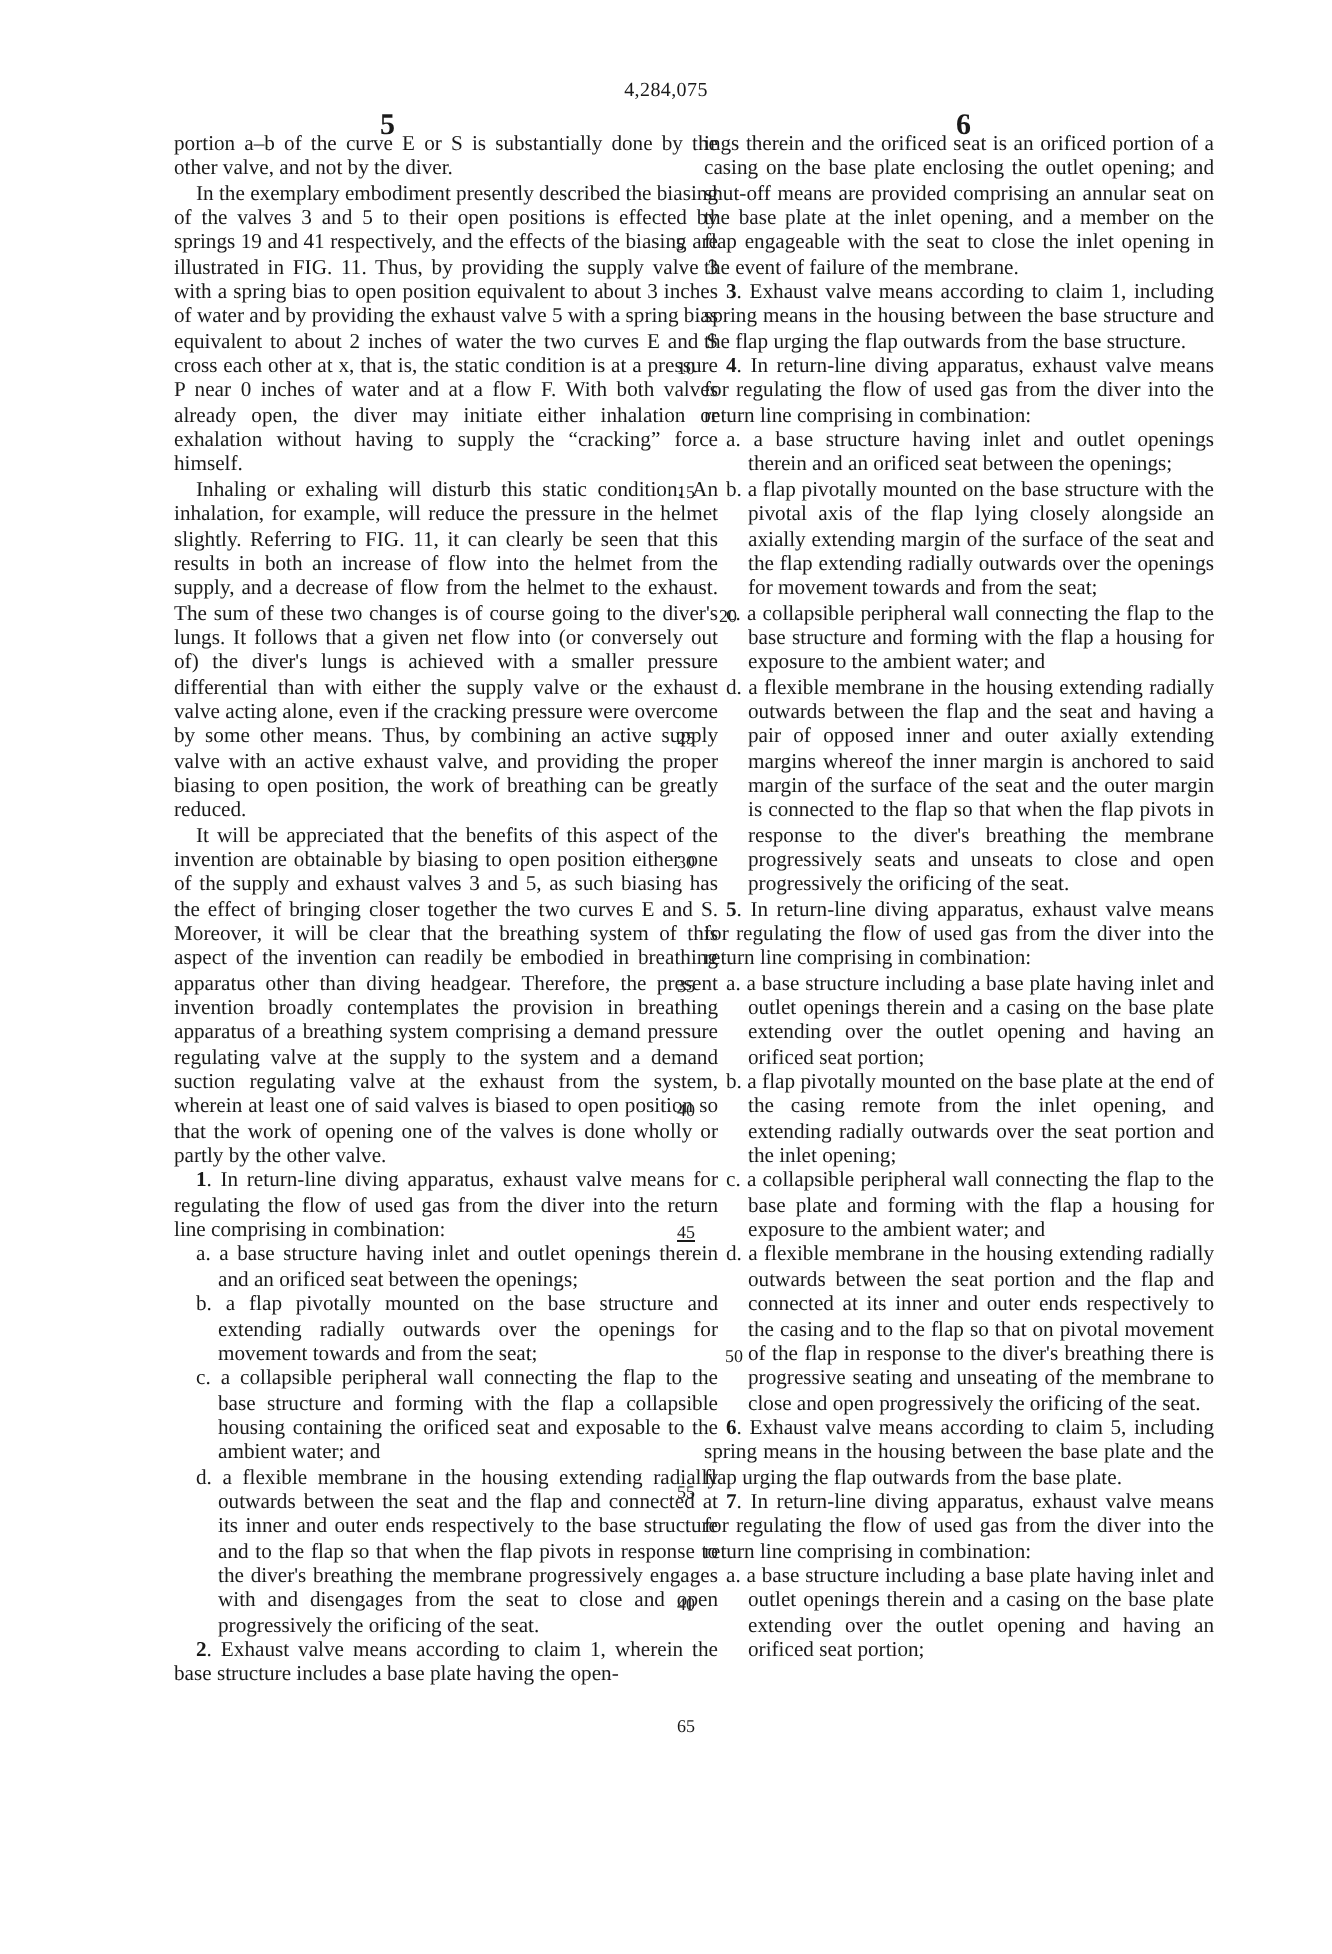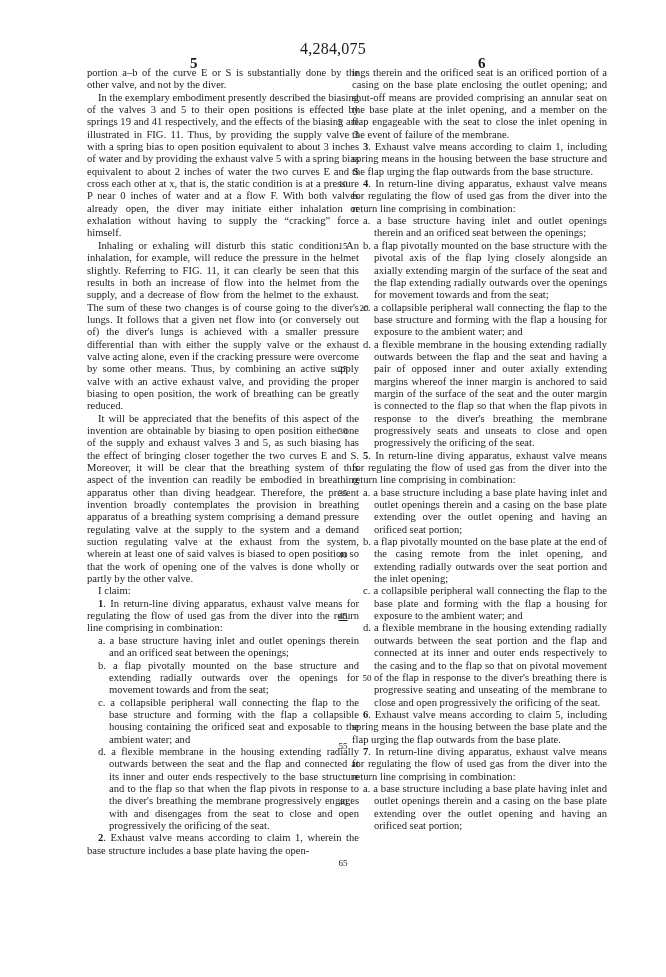--- a/index.html
+++ b/index.html
@@ -1,19 +1,19 @@
 <!DOCTYPE html>
 <html><head>
 <meta charset="utf-8">
 <style>
   html, body { margin:0; padding:0; background:#ffffff; }
   body { width:666px; height:977px; position:relative; overflow:hidden;
          font-family:"Liberation Serif", serif; color:#1a1a1a; }
   .patent-no { position:absolute; top:40px; left:0; width:666px; text-align:center;
-               font-size:16px; letter-spacing:0.2px; }
+               font-size:10px; letter-spacing:0.2px; }
   .page-no { position:absolute; top:55px; font-size:15px; font-weight:bold; }
   .page-no.left { left:190px; }
   .page-no.right { left:478px; }
   .col { position:absolute; top:67px; font-size:10.6px; line-height:12.35px; }
   .col.left { left:55px; width:272px;margin-left:32px; }
   .col.right { left:352px; width:255px; }
   .p { margin:0; text-align:justify; text-align-last:left; }
   .ind { text-indent:11px; }
   .item { padding-left:22px; text-indent:-11px; }
   .lead { text-indent:11px; }
@@ -25,21 +25,20 @@
 
 <div class="patent-no">4,284,075</div>
 <div class="page-no left">5</div>
 <div class="page-no right">6</div>
 
 <div class="col left" id="col-left">
     <p class="p">portion a–b of the curve E or S is substantially done by the other valve, and not by the diver.</p>
     <p class="p ind">In the exemplary embodiment presently described the biasing of the valves 3 and 5 to their open positions is effected by springs 19 and 41 respectively, and the effects of the biasing are illustrated in FIG. 11. Thus, by providing the supply valve 3 with a spring bias to open position equivalent to about 3 inches of water and by providing the exhaust valve 5 with a spring bias equivalent to about 2 inches of water the two curves E and S cross each other at x, that is, the static condition is at a pressure P near 0 inches of water and at a flow F. With both valves already open, the diver may initiate either inhalation or exhalation without having to supply the “cracking” force himself.</p>
     <p class="p ind">Inhaling or exhaling will disturb this static condition. An inhalation, for example, will reduce the pressure in the helmet slightly. Referring to FIG. 11, it can clearly be seen that this results in both an increase of flow into the helmet from the supply, and a decrease of flow from the helmet to the exhaust. The sum of these two changes is of course going to the diver's lungs. It follows that a given net flow into (or conversely out of) the diver's lungs is achieved with a smaller pressure differential than with either the supply valve or the exhaust valve acting alone, even if the cracking pressure were overcome by some other means. Thus, by combining an active supply valve with an active exhaust valve, and providing the proper biasing to open position, the work of breathing can be greatly reduced.</p>
     <p class="p ind">It will be appreciated that the benefits of this aspect of the invention are obtainable by biasing to open position either one of the supply and exhaust valves 3 and 5, as such biasing has the effect of bringing closer together the two curves E and S. Moreover, it will be clear that the breathing system of this aspect of the invention can readily be embodied in breathing apparatus other than diving headgear. Therefore, the present invention broadly contemplates the provision in breathing apparatus of a breathing system comprising a demand pressure regulating valve at the supply to the system and a demand suction regulating valve at the exhaust from the system, wherein at least one of said valves is biased to open position so that the work of opening one of the valves is done wholly or partly by the other valve.</p>
-    <p class="p ind">I claim:</p>
     <p class="p lead"><b>1</b><span>. In return-line diving apparatus, exhaust valve means for regulating the flow of used gas from the diver into the return line comprising in combination:</span></p>
     <p class="p item">a. a base structure having inlet and outlet openings therein and an orificed seat between the openings;</p>
     <p class="p item">b. a flap pivotally mounted on the base structure and extending radially outwards over the openings for movement towards and from the seat;</p>
     <p class="p item">c. a collapsible peripheral wall connecting the flap to the base structure and forming with the flap a collapsible housing containing the orificed seat and exposable to the ambient water; and</p>
     <p class="p item">d. a flexible membrane in the housing extending radially outwards between the seat and the flap and connected at its inner and outer ends respectively to the base structure and to the flap so that when the flap pivots in response to the diver's breathing the membrane progressively engages with and disengages from the seat to close and open progressively the orificing of the seat.</p>
     <p class="p lead"><b>2</b><span>. Exhaust valve means according to claim 1, wherein the base structure includes a base plate having the open-</span></p>
   </div>
 <div class="col right" id="col-right">
     <p class="p">ings therein and the orificed seat is an orificed portion of a casing on the base plate enclosing the outlet opening; and shut-off means are provided comprising an annular seat on the base plate at the inlet opening, and a member on the flap engageable with the seat to close the inlet opening in the event of failure of the membrane.</p>
     <p class="p lead"><b>3</b><span>. Exhaust valve means according to claim 1, including spring means in the housing between the base structure and the flap urging the flap outwards from the base structure.</span></p>

